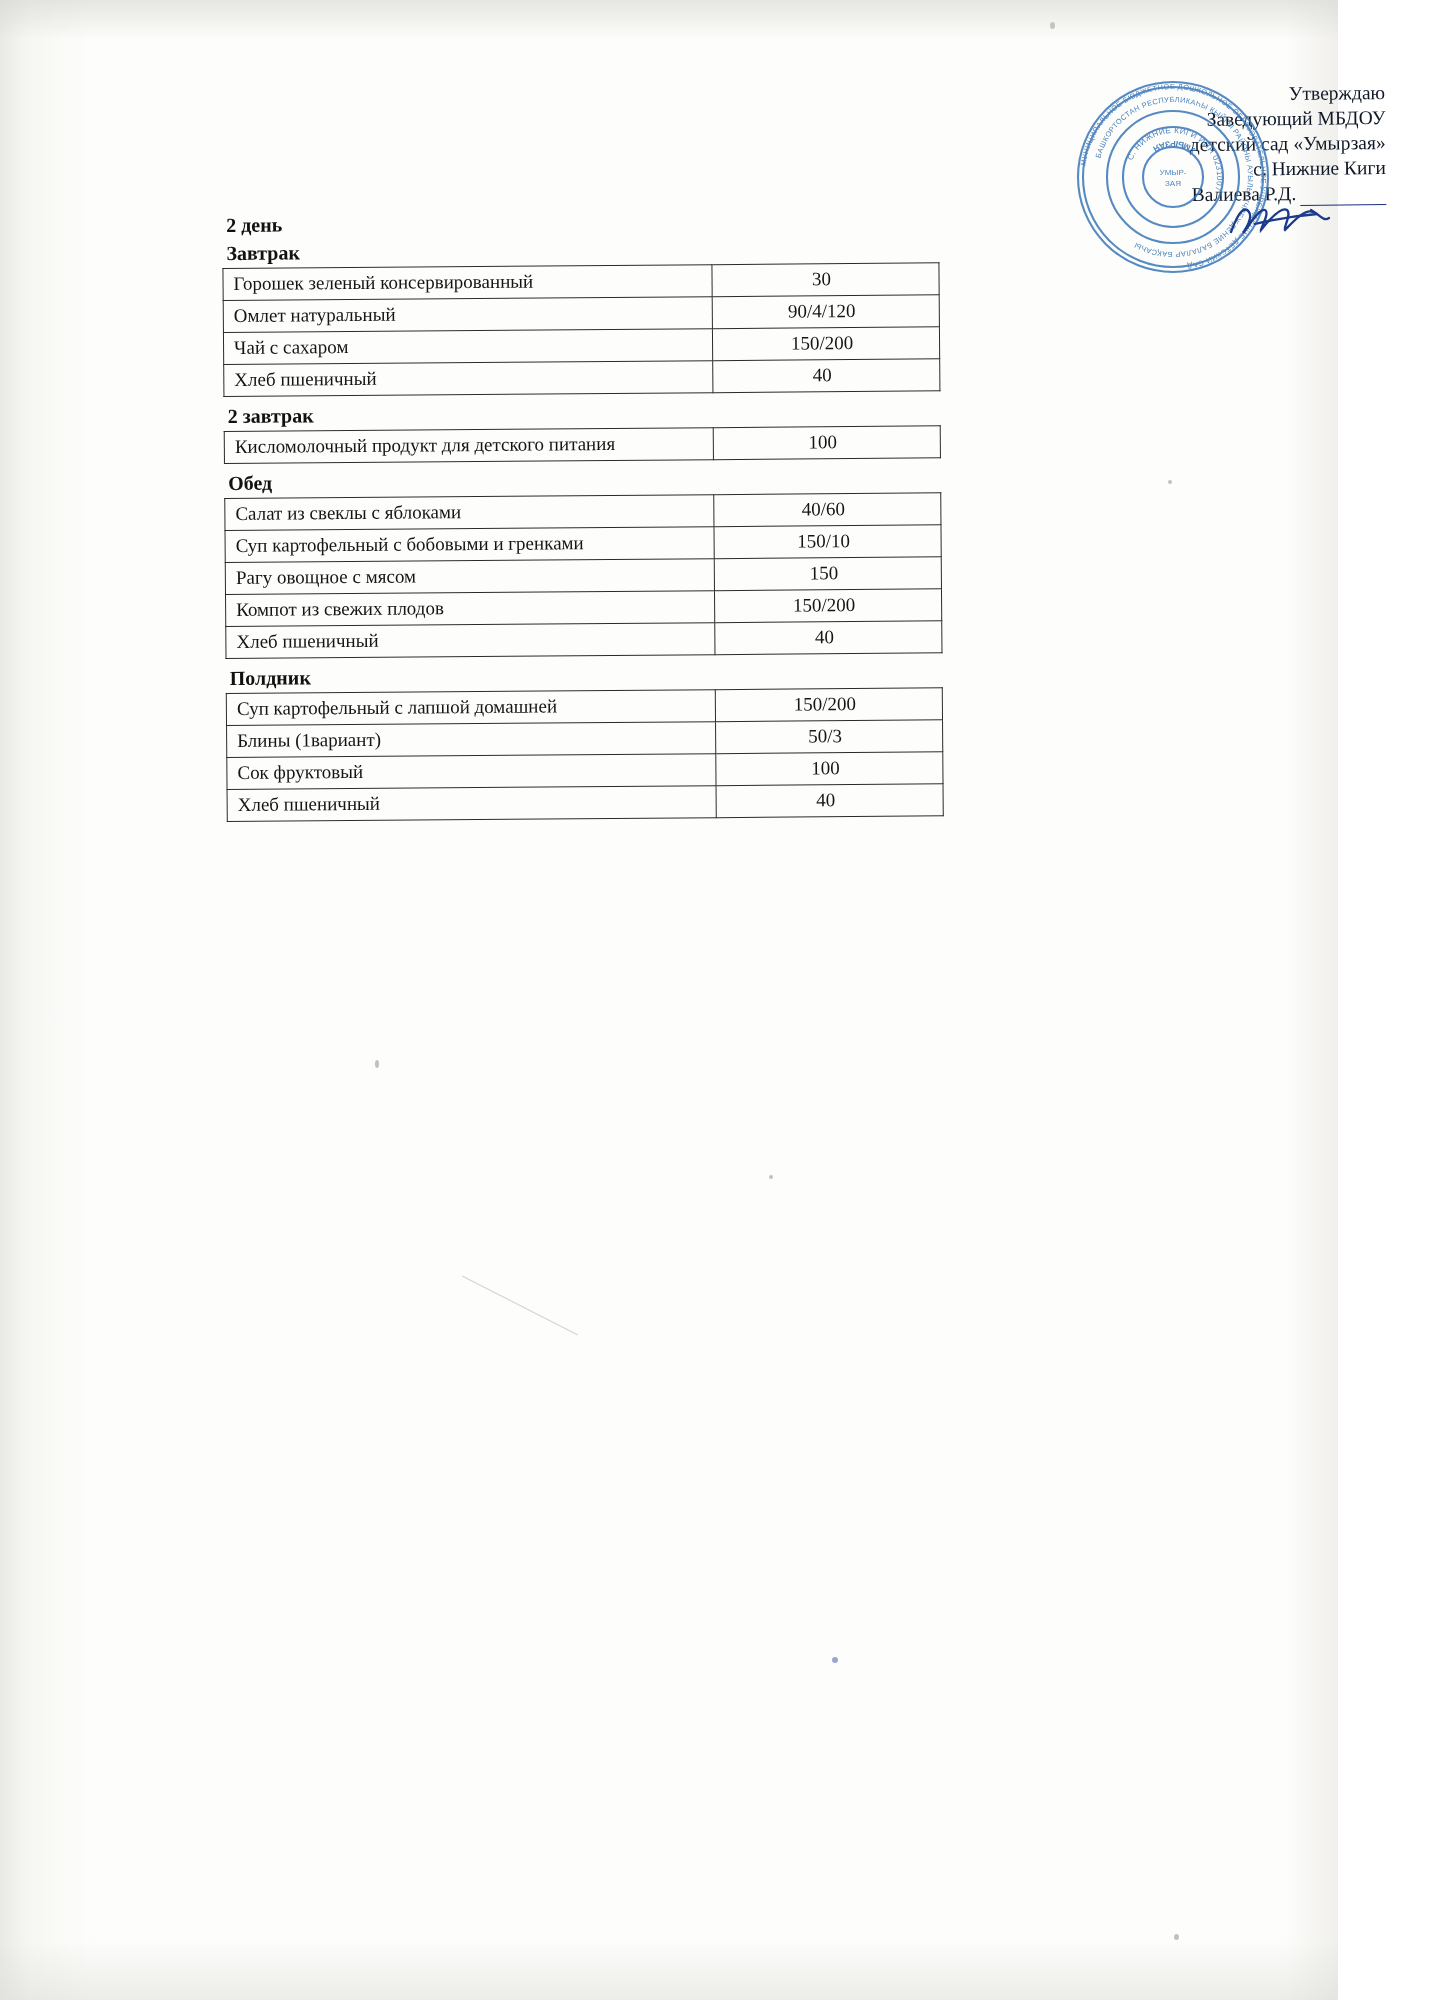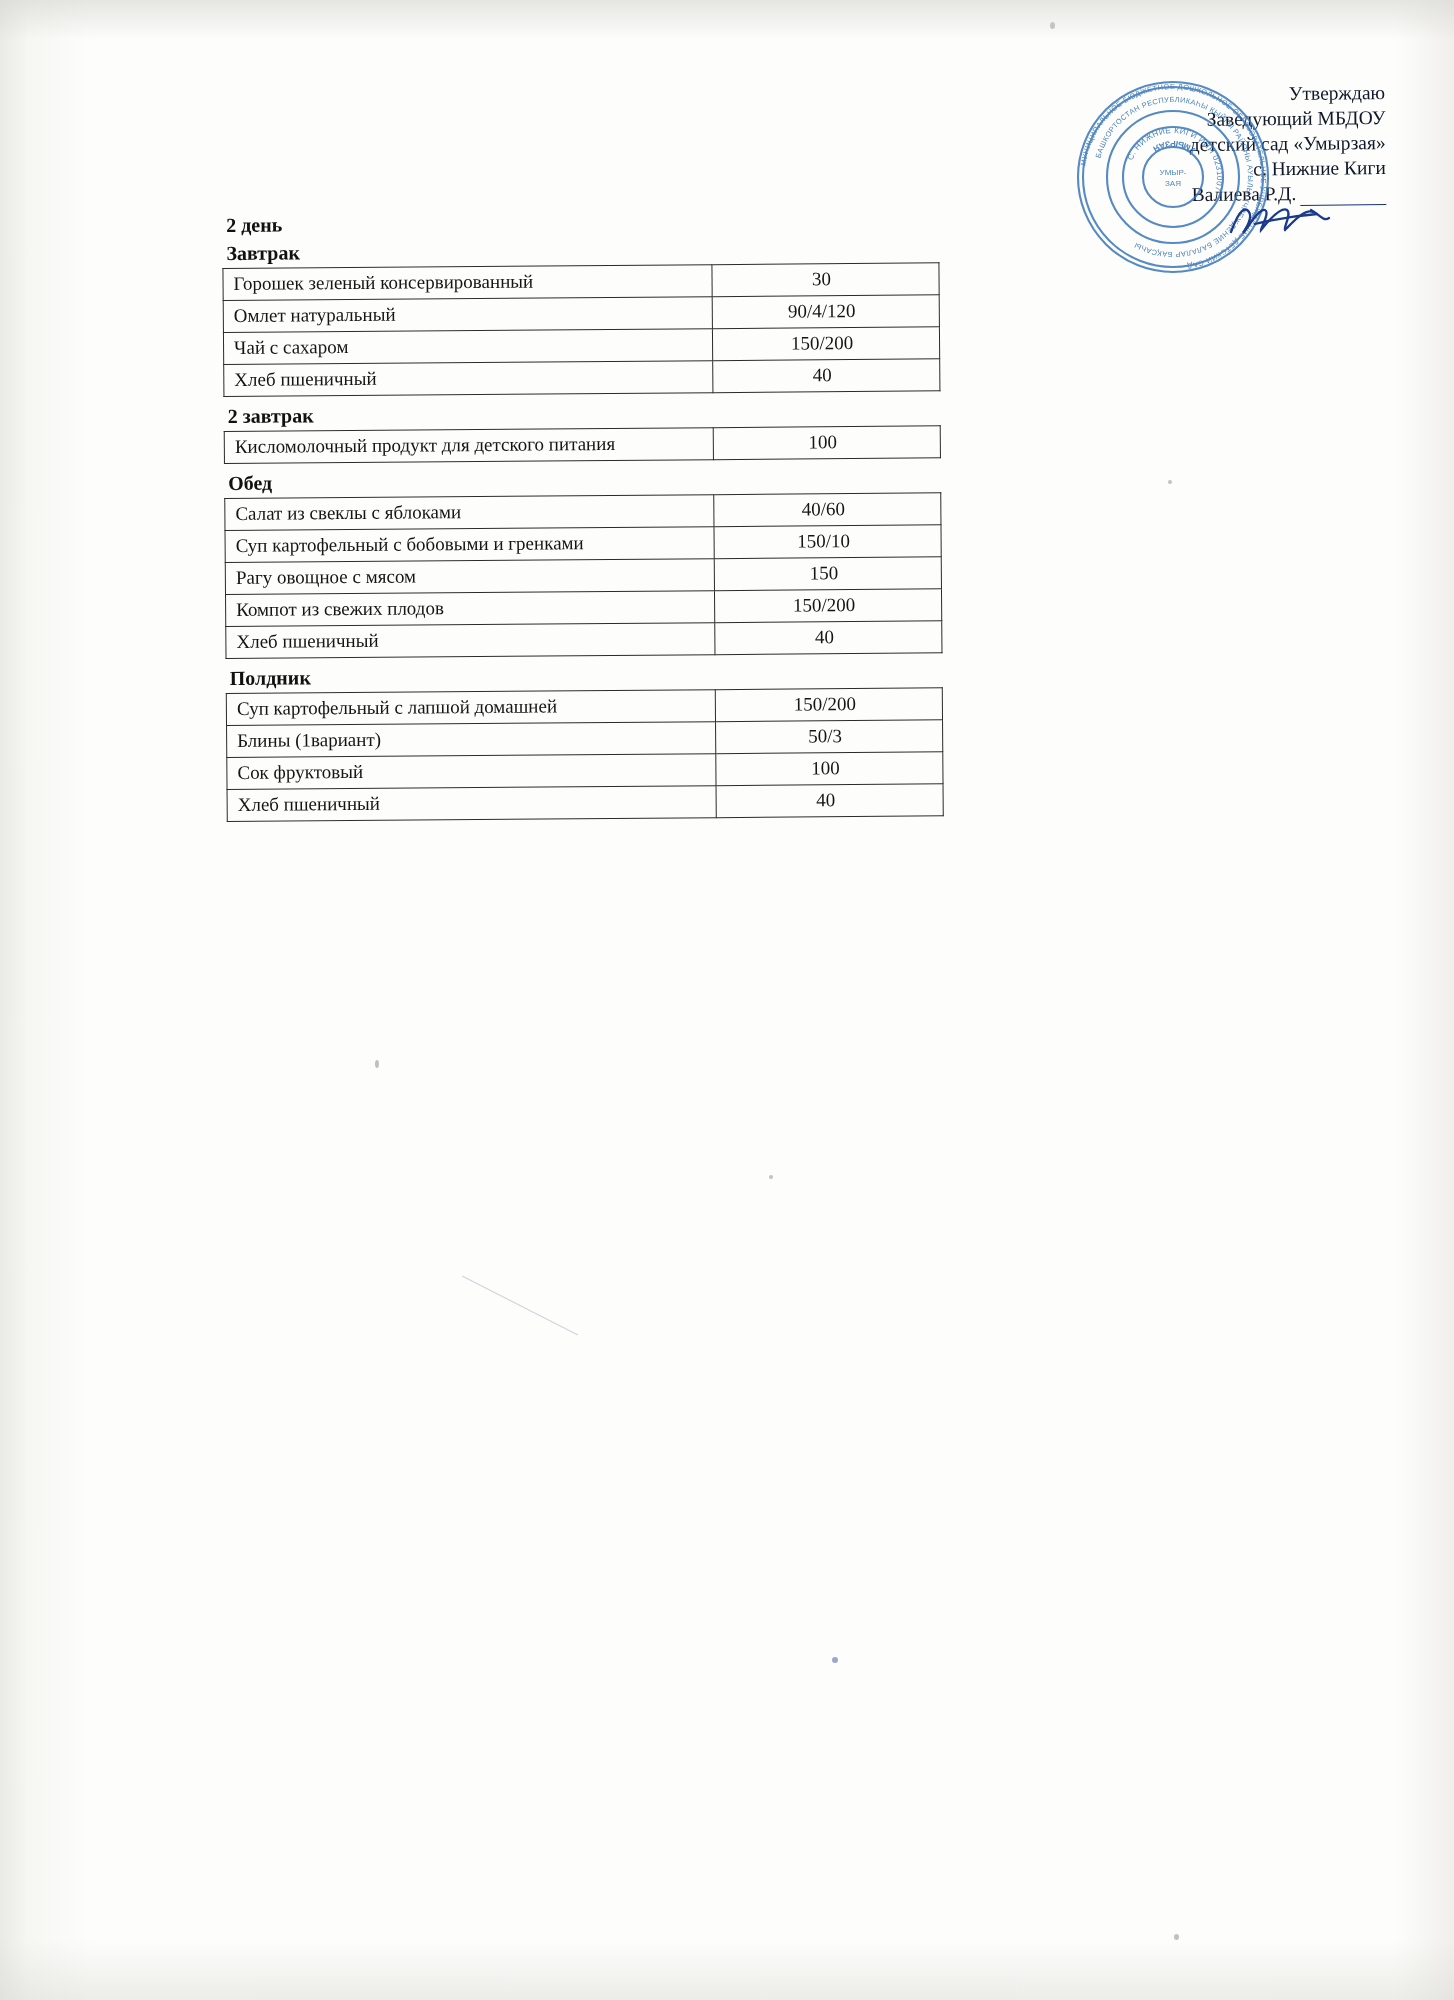--- a/index.html
+++ b/index.html
@@ -13,21 +13,21 @@
     position: relative;
     font-family: "Liberation Serif", serif;
     color: #1a1a1a;
     overflow: hidden;
   }
 
   
   #page {
     position: absolute;
     left: 0; top: 0;
-    width: 1454px;
+    width: 1338px;
     height: 2000px;
     background:
       linear-gradient(90deg, #e9e9e6 0px, #f6f6f3 28px, #fdfdfb 90px, #fdfdfb 96%, #f0efec 100%),
       #fdfdfb;
   }
   
   #page::after {
     content: "";
     position: absolute;
     left: 0; top: 0; right: 0; bottom: 0;

